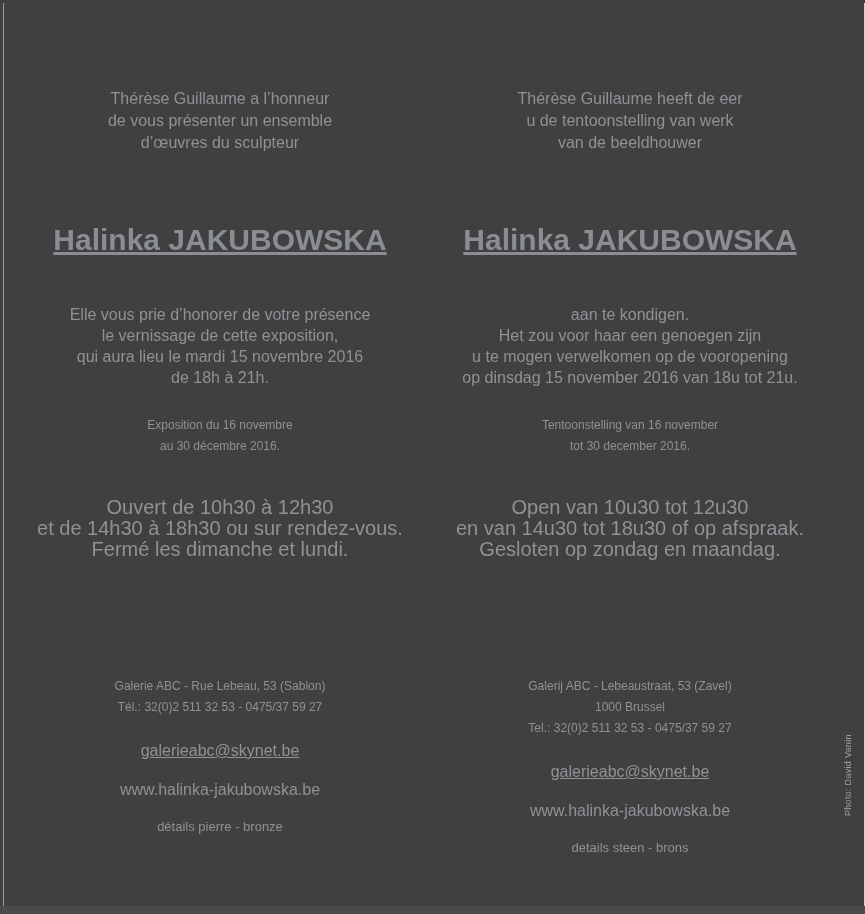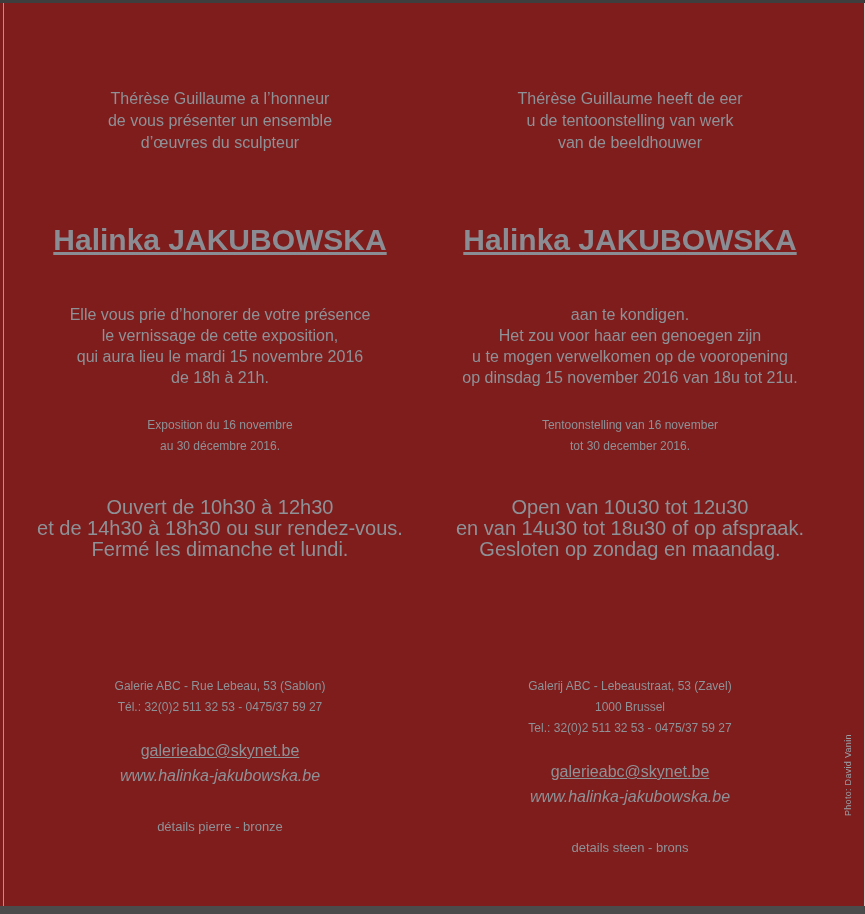--- a/index.html
+++ b/index.html
@@ -5,21 +5,21 @@
   html, body {
     margin: 0;
     padding: 0;
     background: #ffffff;
     font-family: "Liberation Sans", sans-serif;
   }
   .page {
     position: relative;
     width: 865px;
     height: 914px;
-    background: #7f1d1d;
+    background: #404040;
     overflow: hidden;
     color: #8e9196;
   }
   
   .edge-top    { position: absolute; top: 0; left: 0; right: 0; height: 3px; background: #3e3e3e; }
   .edge-bottom { position: absolute; bottom: 0; left: 0; right: 0; height: 8px; background: #4b4b4b; }
   .edge-left   { position: absolute; top: 3px; bottom: 8px; left: 3px; width: 1px; background: #9c9c9c; }
   .edge-right  { position: absolute; top: 3px; bottom: 8px; right: 0; width: 1px; background: #d2d2d2; }
 
   .column {
@@ -33,22 +33,22 @@
 
   .line { display: block; }
 
   .intro       { font-size: 16px; line-height: 22px; }
   .artist      { margin-top: 66px; font-size: 30px; line-height: 40px; font-weight: bold; color: #8a8d93; text-decoration: underline; }
   .invitation  { margin-top: 44px; font-size: 16px; line-height: 21px; }
   .exhibition  { margin-top: 27px; font-size: 12px; line-height: 21px; }
   .hours       { margin-top: 40px; font-size: 20px; line-height: 21px; }
   .address     { margin-top: 116px; font-size: 12px; line-height: 21px; }
   .email       { margin-top: 22px; font-size: 16px; line-height: 21px; text-decoration: underline; }
-  .website     { margin-top: 4px; font-size: 16px; line-height: 21px; font-style: italic; }
-  .caption     { margin-top: 32px; font-size: 13px; line-height: 17px; }
+  .website     { margin-top: 18px; font-size: 16px; line-height: 21px; }
+  .caption     { margin-top: 18px; font-size: 13px; line-height: 17px; }
 
   .photo-credit {
     position: absolute;
     right: 12px;
     top: 744px;
     height: 72px;
     writing-mode: vertical-rl;
     transform: rotate(180deg);
     font-size: 9px;
     letter-spacing: 0.3px;

